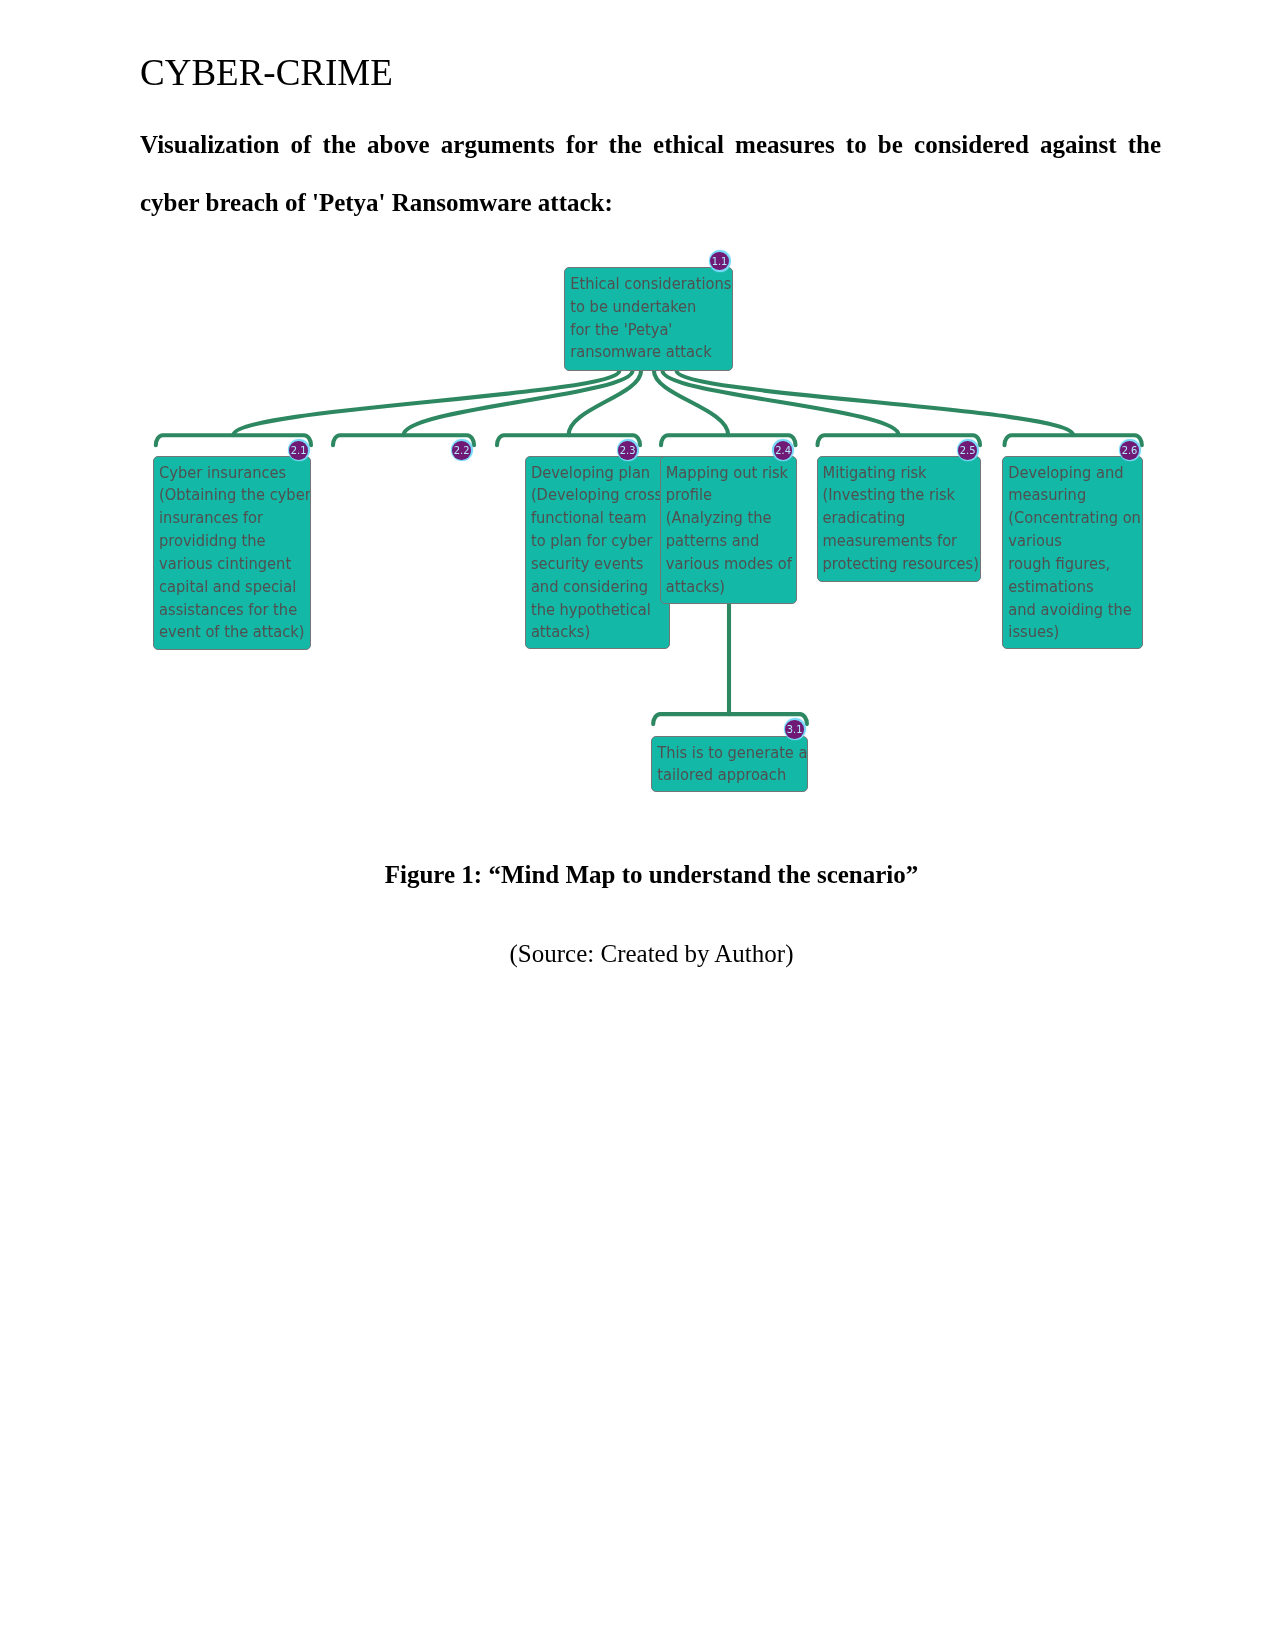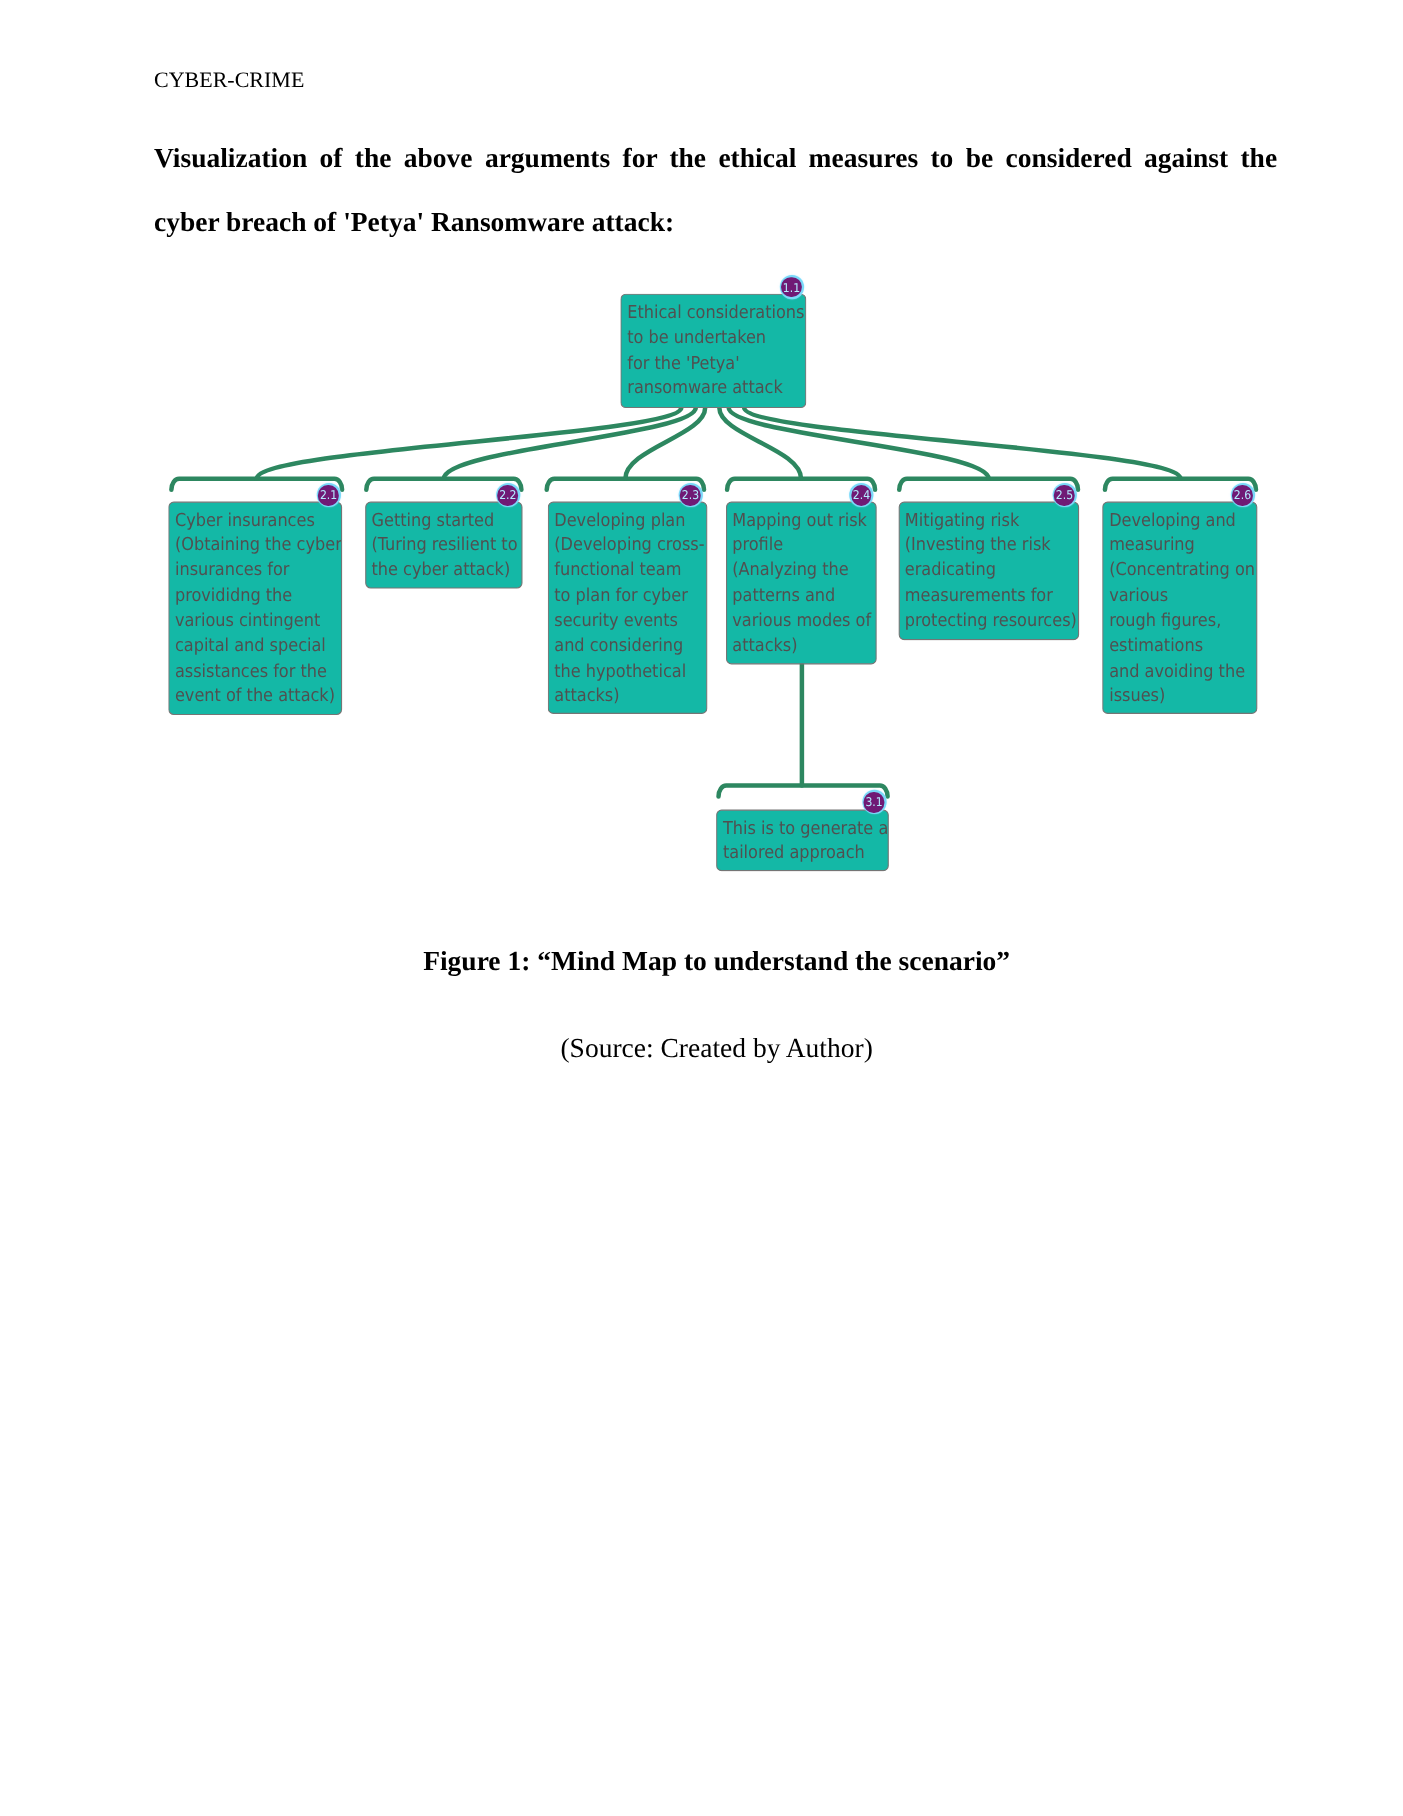--- a/index.html
+++ b/index.html
@@ -1,19 +1,19 @@
 <!DOCTYPE html>
 <html><head>
 <meta charset="utf-8">
 <title>CYBER-CRIME</title>
 <style>
   html,body{margin:0;padding:0;}
   body{width:1275px;height:1651px;background:#ffffff;font-family:"Liberation Serif",serif;overflow:hidden;position:relative;-webkit-font-smoothing:antialiased;}
   .page{position:absolute;inset:0;transform:translateZ(0);}
-  .hdr{position:absolute;left:140px;top:57px;font-size:20px;color:#000;line-height:32px;}
+  .hdr{position:absolute;left:140px;top:57px;font-size:37px;color:#000;line-height:32px;}
   .para{position:absolute;left:140px;top:116px;width:1021px;font-weight:bold;font-size:25px;line-height:58px;text-align:justify;text-align-last:left;color:#000;font-family:Liberation Serif, serif;}
   .cap{position:absolute;left:0;top:858px;width:1303px;text-align:center;font-weight:bold;font-size:25px;line-height:34px;color:#000;}
   .src{position:absolute;left:0;top:937px;width:1303px;text-align:center;font-size:25px;line-height:34px;color:#000;}
   .mindmap{position:absolute;left:0;top:0;width:1275px;height:1651px;}
   .mm-svg{position:absolute;left:0;top:0;width:1275px;height:1651px;overflow:visible;}
   .mm-node{position:absolute;transform:translateZ(0);box-sizing:border-box;background:#14b8a6;border:1.3px solid #757575;border-radius:5px;
            font-family:"DejaVu Sans",sans-serif;font-stretch:condensed;font-size:16.3px;line-height:22.85px;
            color:#505050;padding:4.8px 0 0 4.9px;overflow:hidden;white-space:nowrap;}
   .mm-badge{position:absolute;width:22px;height:22px;border-radius:50%;background:#7ad9f9;
             box-sizing:border-box;box-shadow:0 0 1.2px 0.2px rgba(150,230,255,0.5);}
@@ -62,29 +62,24 @@
         <div>insurances for</div>
         <div>provididng the</div>
         <div>various cintingent</div>
         <div>capital and special</div>
         <div>assistances for the</div>
         <div>event of the attack)</div>
       </div>
       <div class="mm-badge" style="left: 287.7px; top: 439.4px;">
         <i>2.1</i>
       </div>
-      <div class="mm-node" style="left: 331.85px; top: 455.75px; width: 143.2px; height: 79.7px;">
-        <div>Getting started</div>
-        <div>(Turing resilient to</div>
-        <div>the cyber attack)</div>
-      </div>
       <div class="mm-badge" style="left: 450.7px; top: 439.4px;">
         <i>2.2</i>
       </div>
-      <div class="mm-node" style="left: 498px; top: 455.75px; width: 144.6px; height: 193.3px;">
+      <div class="mm-node" style="left: 525px; top: 455.75px; width: 144.6px; height: 193.3px;">
         <div>Developing plan</div>
         <div>(Developing cross-</div>
         <div>functional team</div>
         <div>to plan for cyber</div>
         <div>security events</div>
         <div>and considering</div>
         <div>the hypothetical</div>
         <div>attacks)</div>
       </div>
       <div class="mm-badge" style="left: 616.7px; top: 439.4px;">

